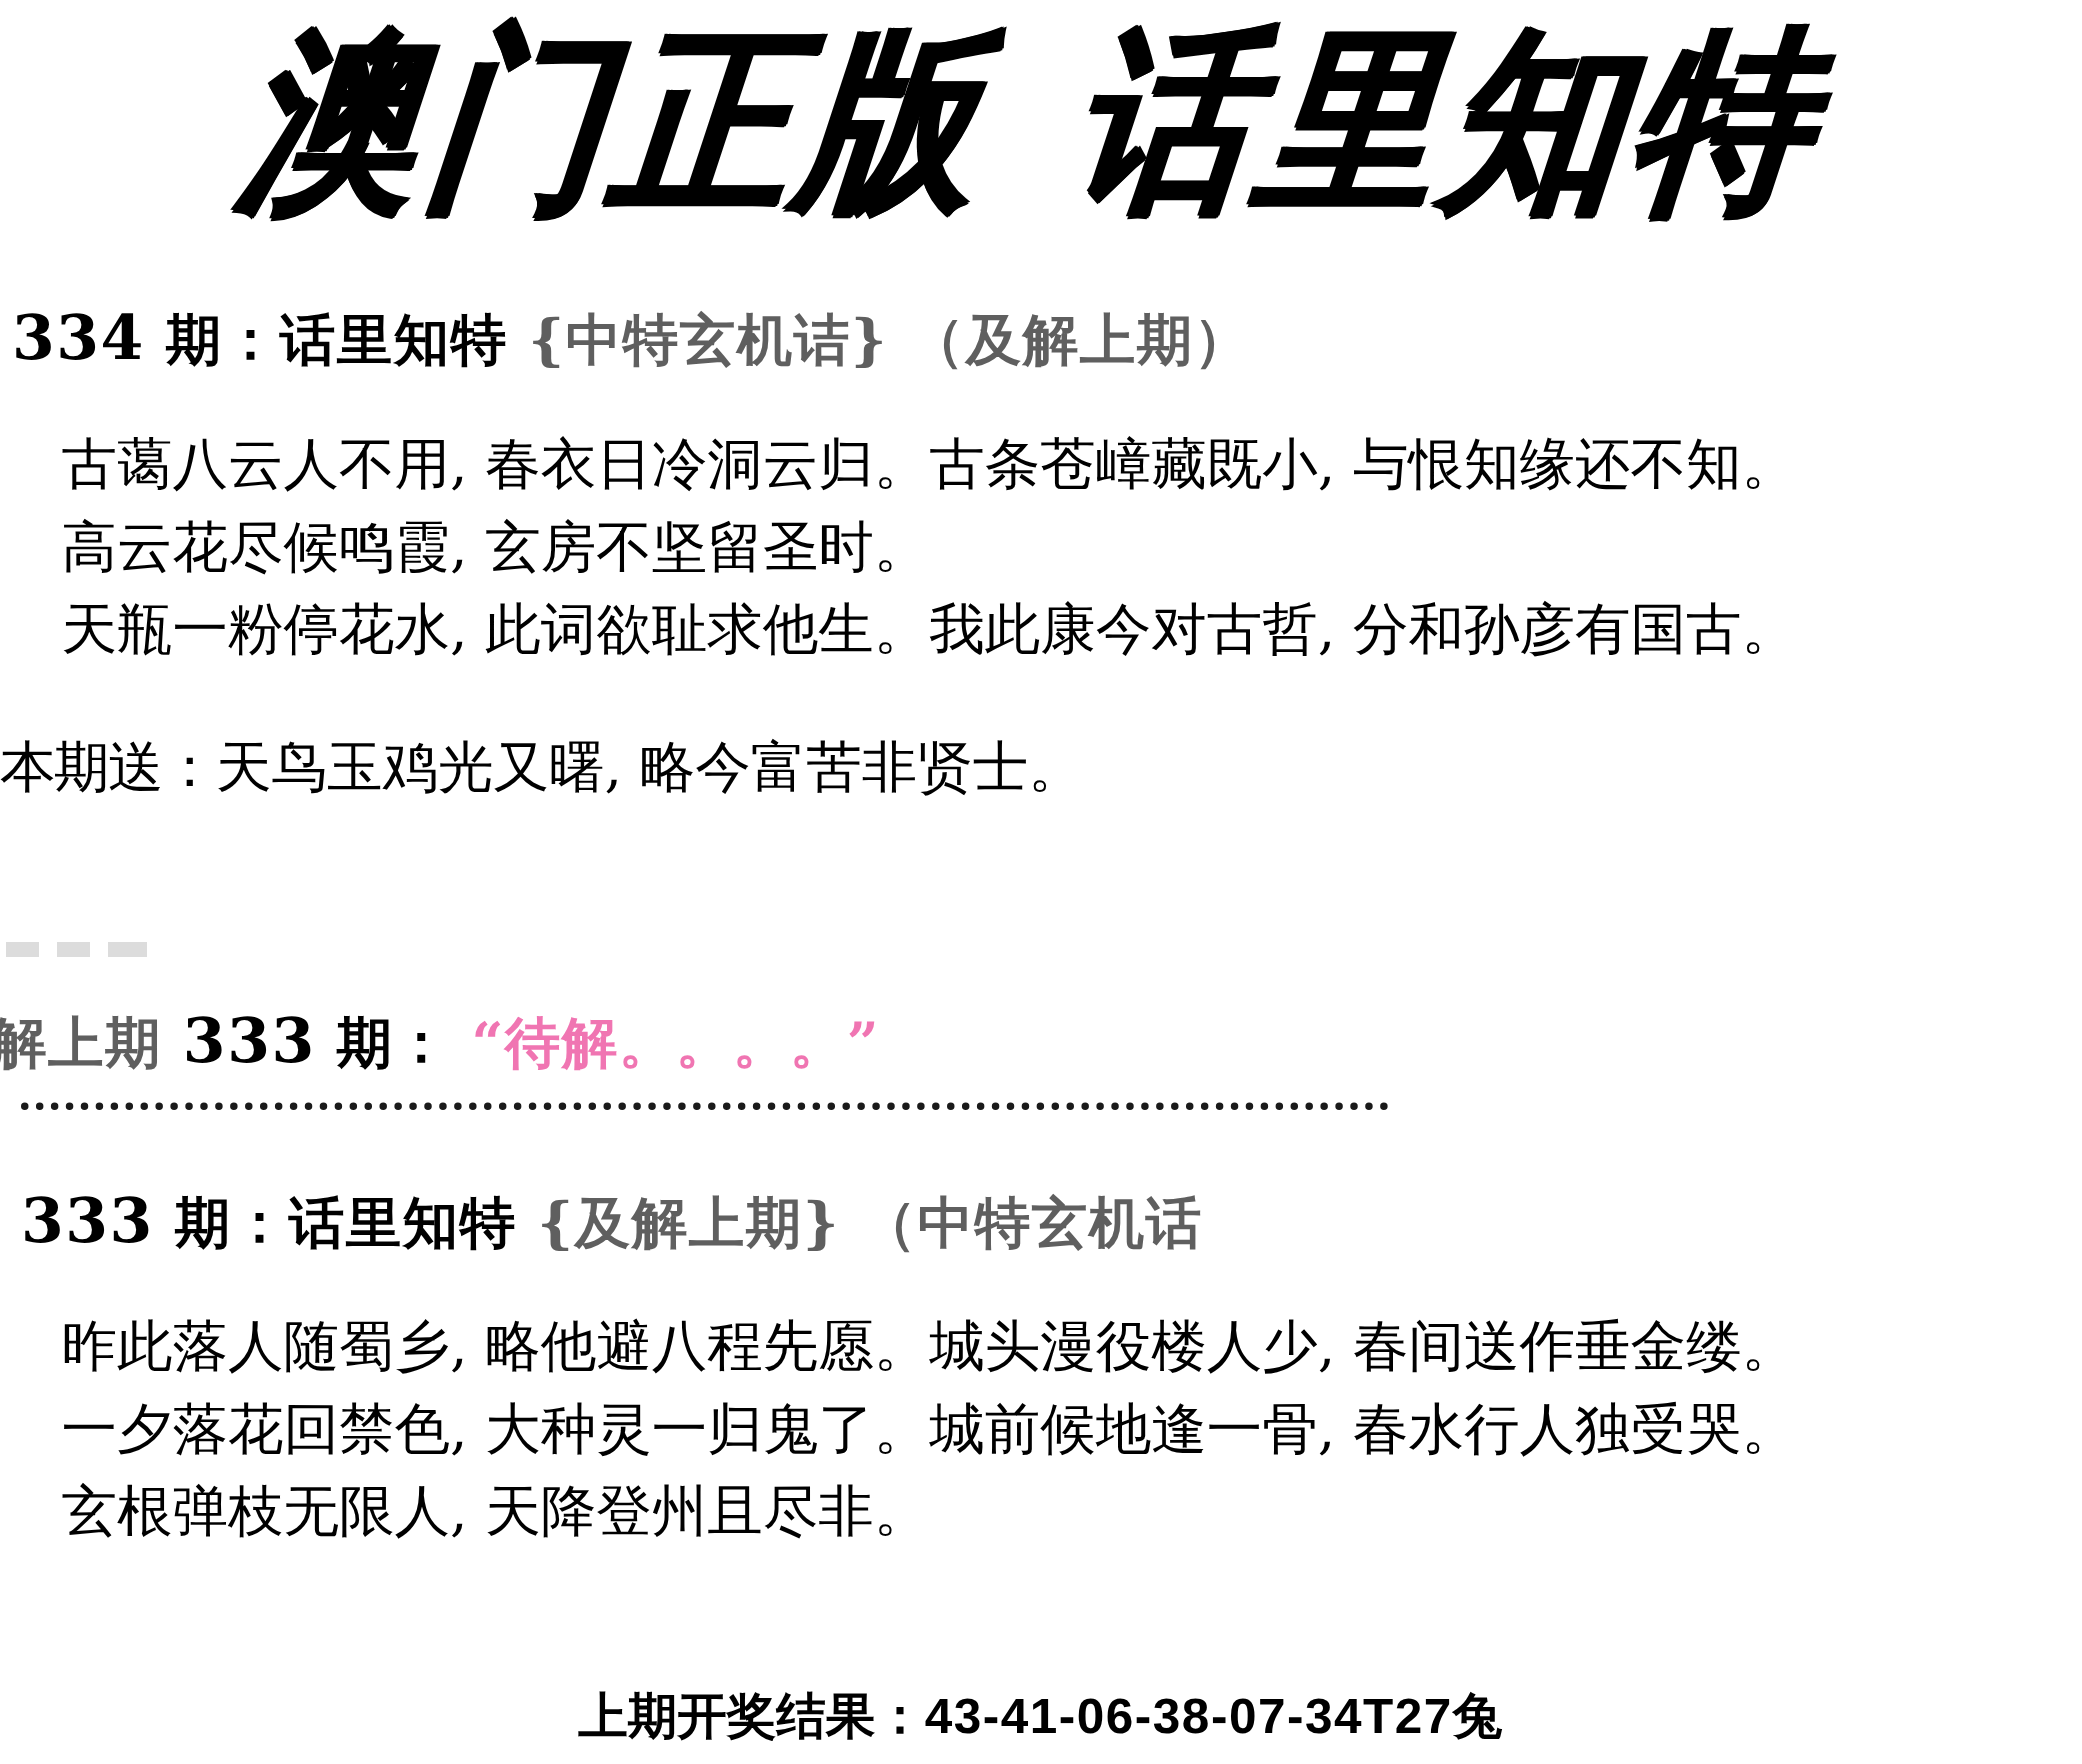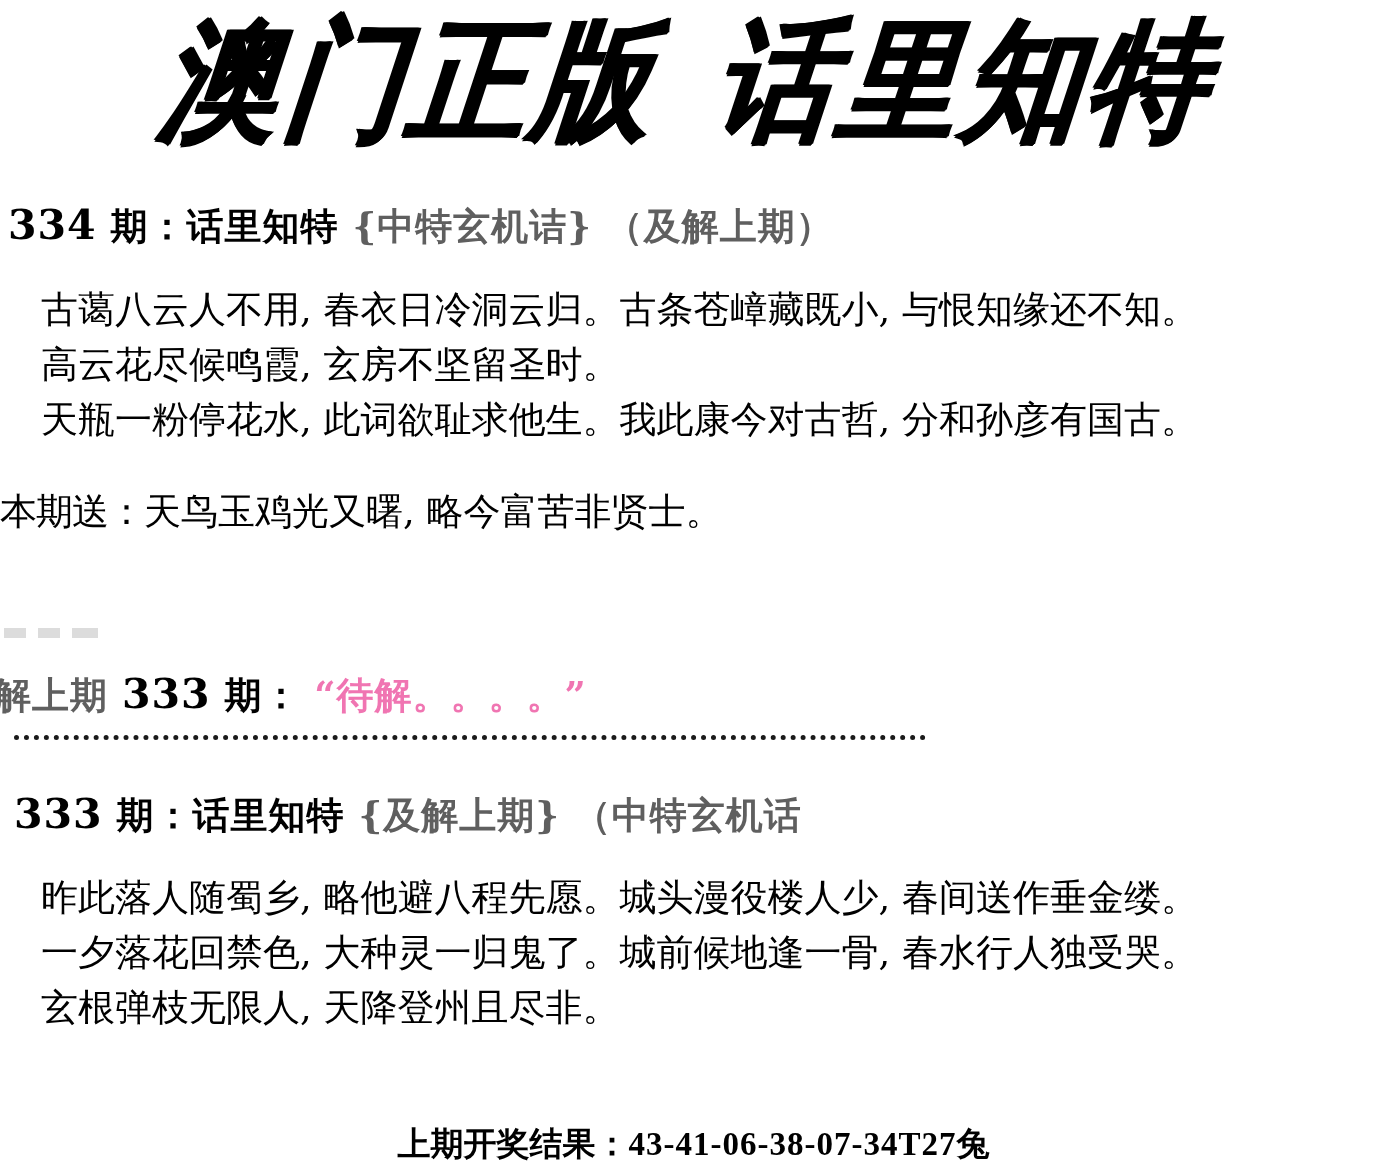--- a/index.html
+++ b/index.html
@@ -119,21 +119,21 @@
   .footer {
     position: absolute;
     left: 0;
     width: 1388px;
     text-align: center;
     font-size: 33px;
     font-weight: bold;
     white-space: nowrap;
   }
   .footer .res {
-    font-family: Liberation Serif, serif;
+    font-family: Liberation Sans, sans-serif;
     font-weight: bold;
     letter-spacing: 1px;
     margin-top: 16px;
   }
 </style>
 </head>
 <body>
 
 <div class="page">
 

